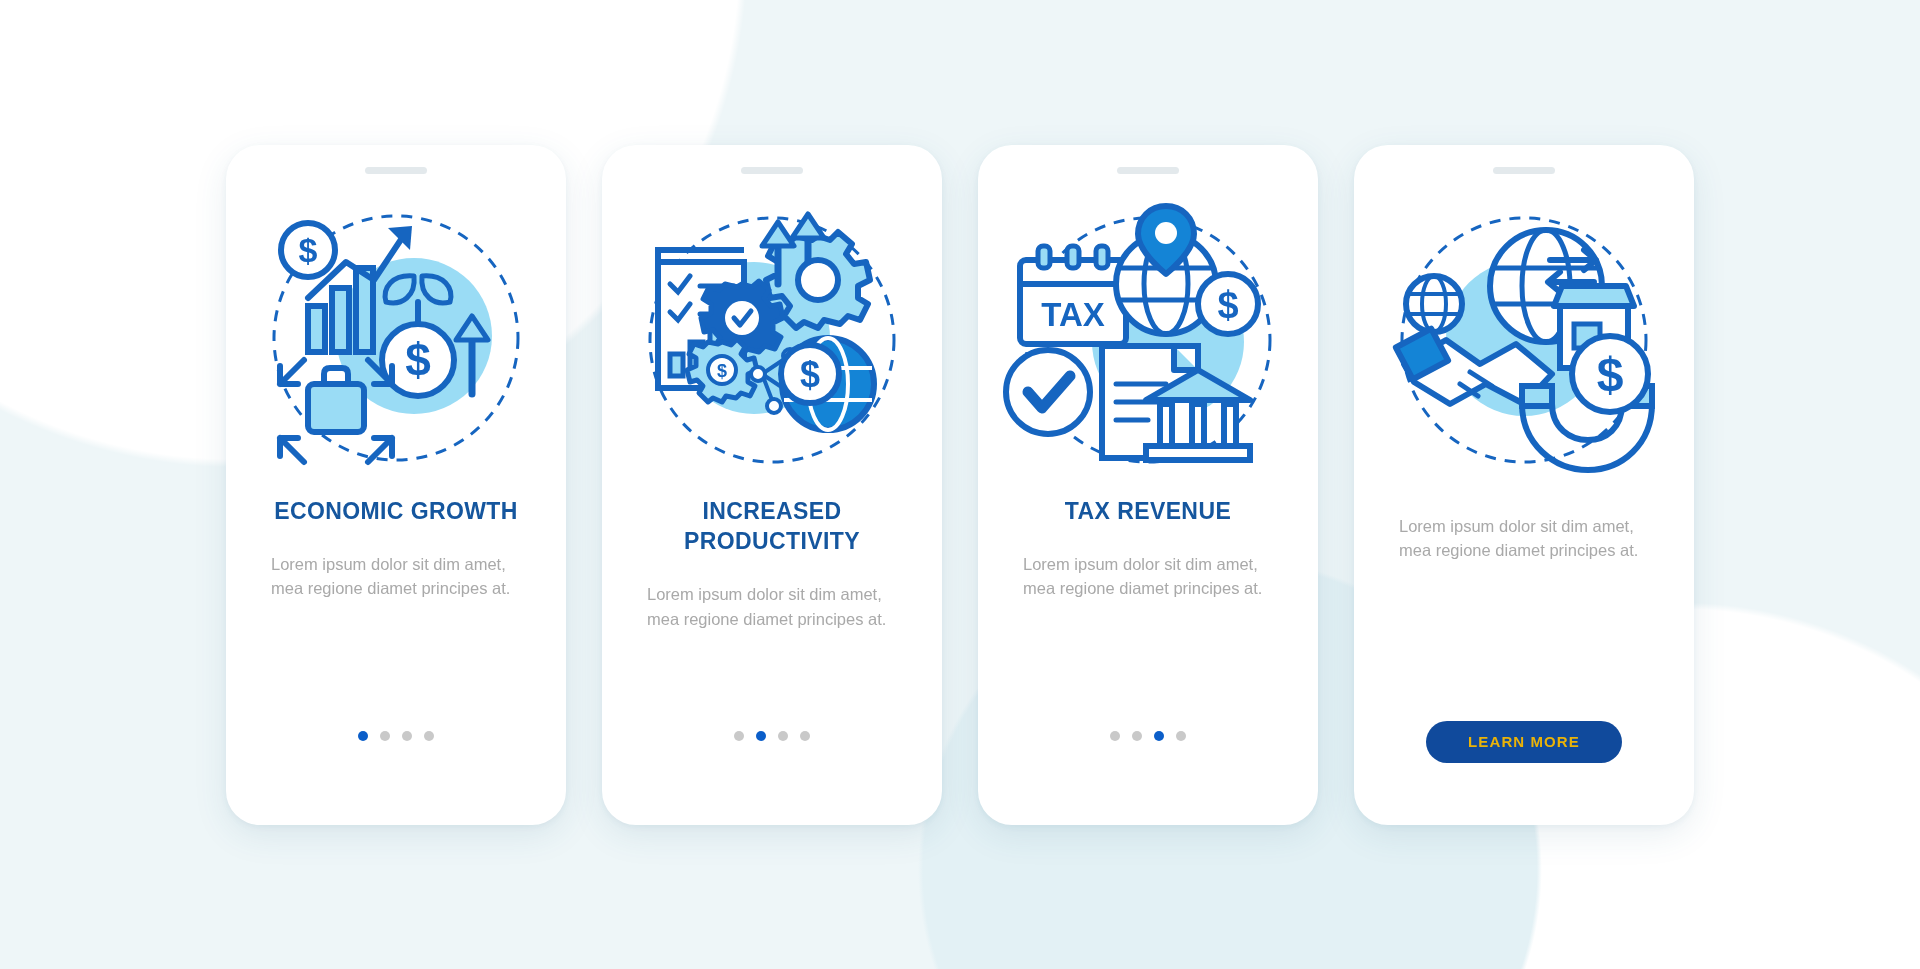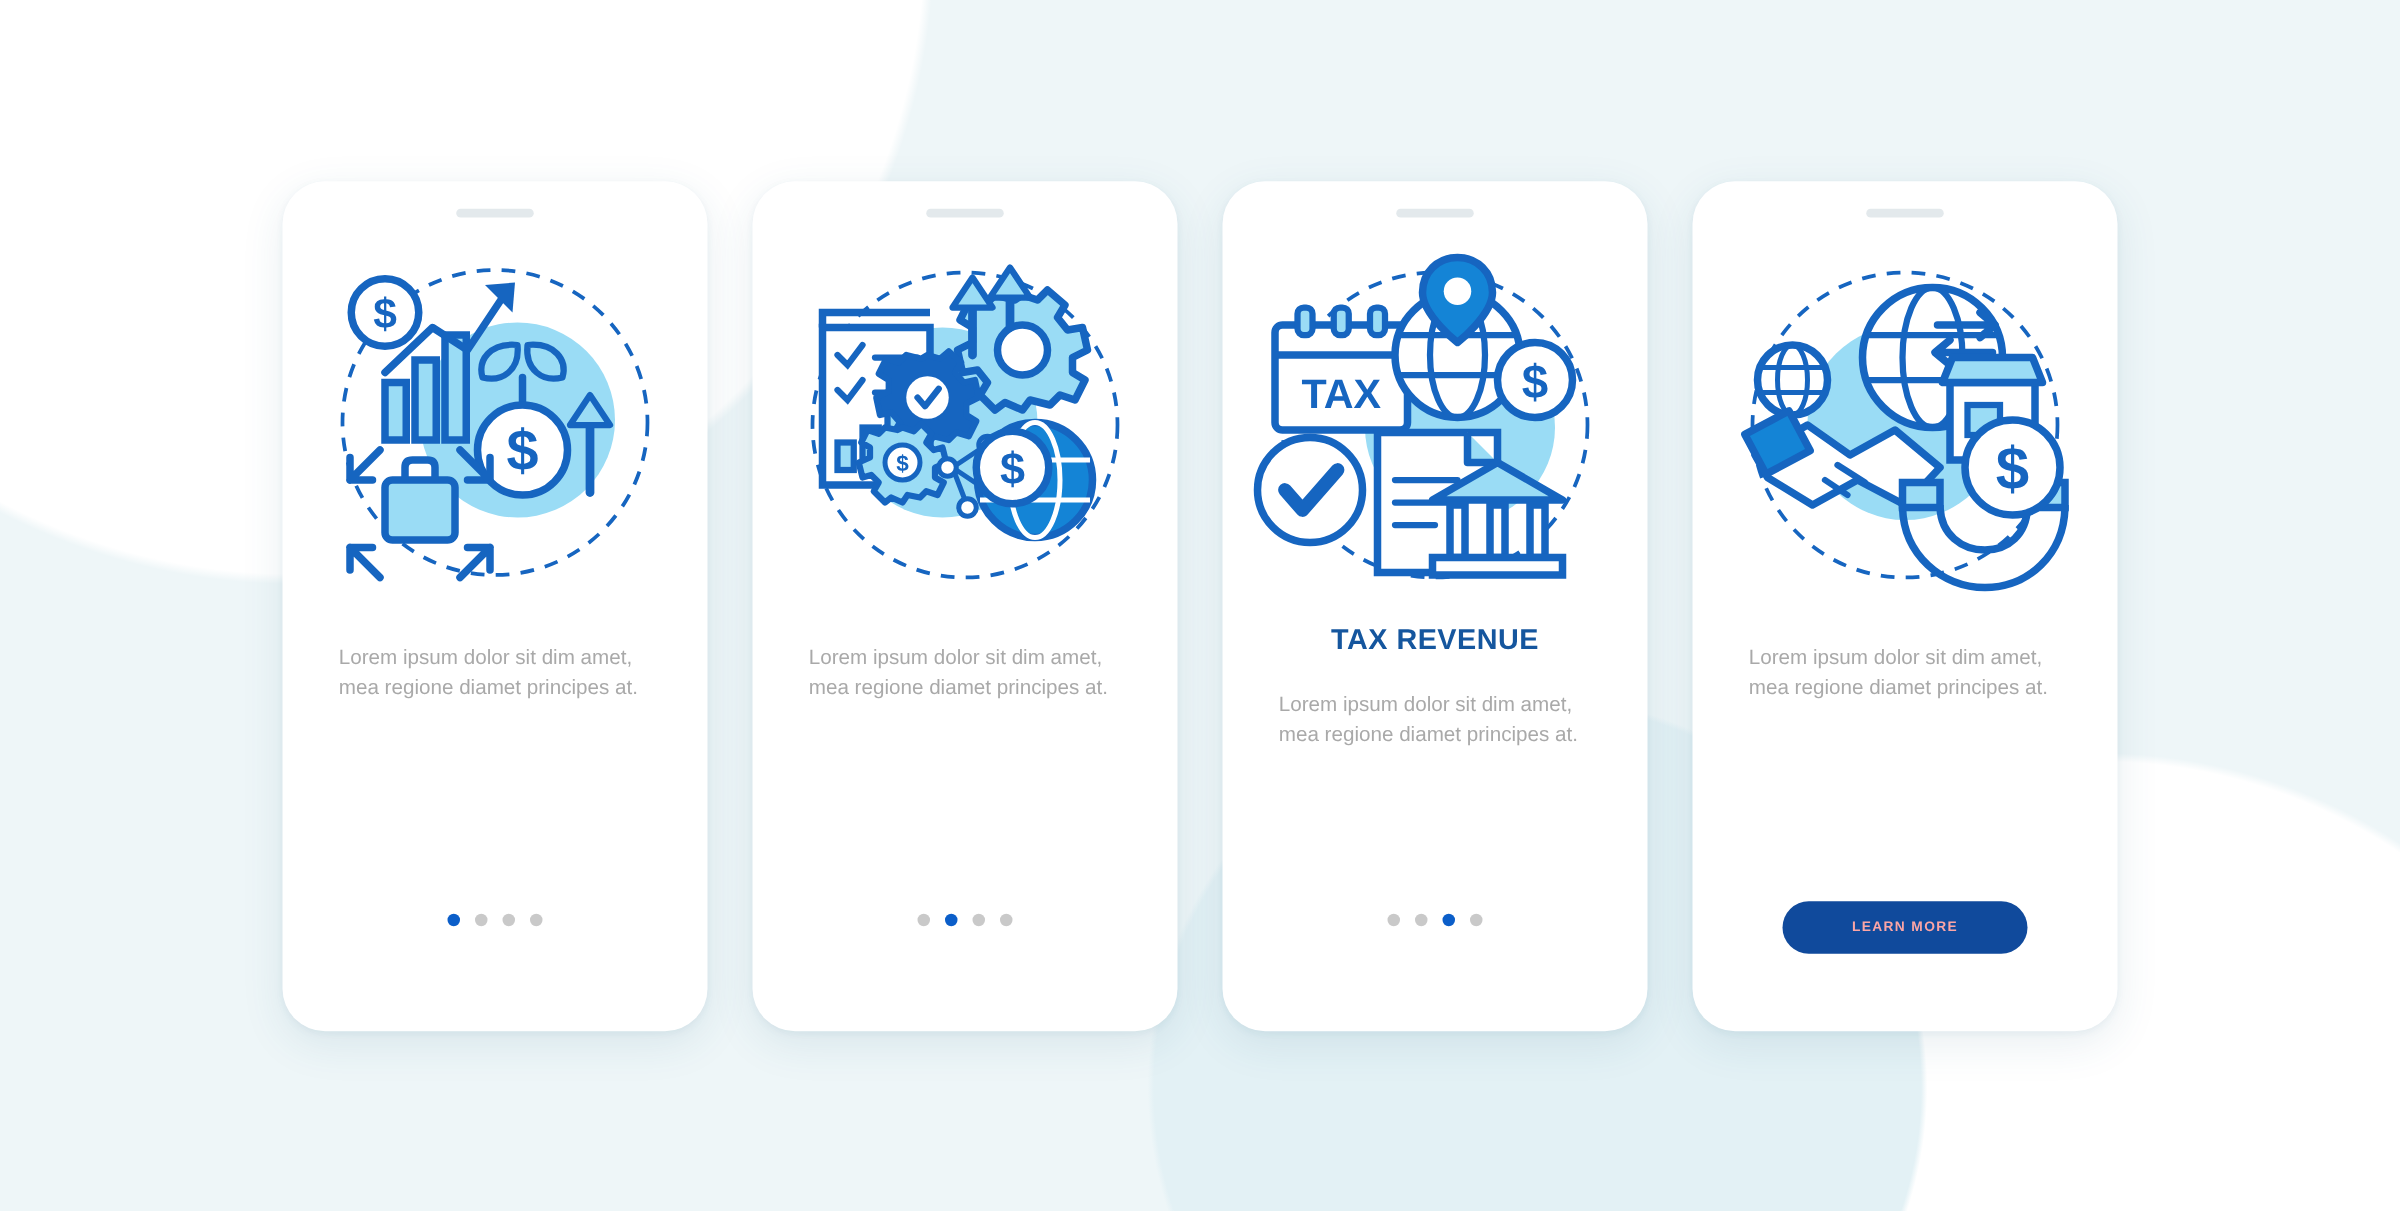--- a/index.html
+++ b/index.html
@@ -79,22 +79,22 @@
   }
   .dot { width: 10px; height: 10px; border-radius: 50%; background: #c9c9c9; }
   .dot.active { background: #0b5ec9; }
 
   .cta {
     position: absolute;
     bottom: 62px;
     width: 196px; height: 42px;
     border-radius: 21px;
     background: #104a9c;
-    color: #fca5a5;
-    font-size: 11px;
+    color: #eab308;
+    font-size: 15px;
     font-weight: bold;
     letter-spacing: 1.1px;
     display: flex; align-items: center; justify-content: center;
     border: none;
     cursor: pointer;
   }
 </style>
 </head>
 <body>
 
@@ -135,20 +135,21 @@
 
         <path d="M34 196 L58 172 M34 196 L34 178 M34 196 L52 196" stroke="#1665c0" stroke-width="6" stroke-linecap="round" fill="none"></path>
         <path d="M146 196 L122 172 M146 196 L146 178 M146 196 L128 196" stroke="#1665c0" stroke-width="6" stroke-linecap="round" fill="none"></path>
         <path d="M34 250 L58 274 M34 250 L34 268 M34 250 L52 250" stroke="#1665c0" stroke-width="6" stroke-linecap="round" fill="none"></path>
         <path d="M146 250 L122 274 M146 250 L146 268 M146 250 L128 250" stroke="#1665c0" stroke-width="6" stroke-linecap="round" fill="none"></path>
 
         <rect x="62" y="196" width="56" height="48" rx="6" fill="#9adcf5" stroke="#1665c0" stroke-width="6"></rect>
         <path d="M78 196 L78 186 Q78 180 84 180 L96 180 Q102 180 102 186 L102 196" fill="none" stroke="#1665c0" stroke-width="6"></path>
       </svg>
     </div>
+    <div class="title">ECONOMIC GROWTH</div>
     <div class="desc">Lorem ipsum dolor sit dim amet, mea regione diamet principes at.</div>
     <div class="dots">
       <span class="dot active"></span>
       <span class="dot"></span>
       <span class="dot"></span>
       <span class="dot"></span>
     </div>
   </div>
 
   <div class="phone">
@@ -204,20 +205,21 @@
 
         <circle cx="206" cy="196" r="46" fill="#1484d6" stroke="#1665c0" stroke-width="6"></circle>
         <g fill="none" stroke="#ffffff" stroke-width="4">
           <ellipse cx="206" cy="196" rx="20" ry="46"></ellipse>
           <path d="M162 180 L250 180 M162 212 L250 212"></path>
         </g>
         <circle cx="188" cy="186" r="29" fill="#ffffff" stroke="#1665c0" stroke-width="6"></circle>
         <text x="188" y="199" font-size="36" font-family="'Liberation Sans',sans-serif" font-weight="bold" fill="#1665c0" text-anchor="middle">$</text>
       </svg>
     </div>
+    <div class="title">INCREASED PRODUCTIVITY</div>
     <div class="desc">Lorem ipsum dolor sit dim amet, mea regione diamet principes at.</div>
     <div class="dots">
       <span class="dot"></span>
       <span class="dot active"></span>
       <span class="dot"></span>
       <span class="dot"></span>
     </div>
   </div>
 
   <div class="phone">

